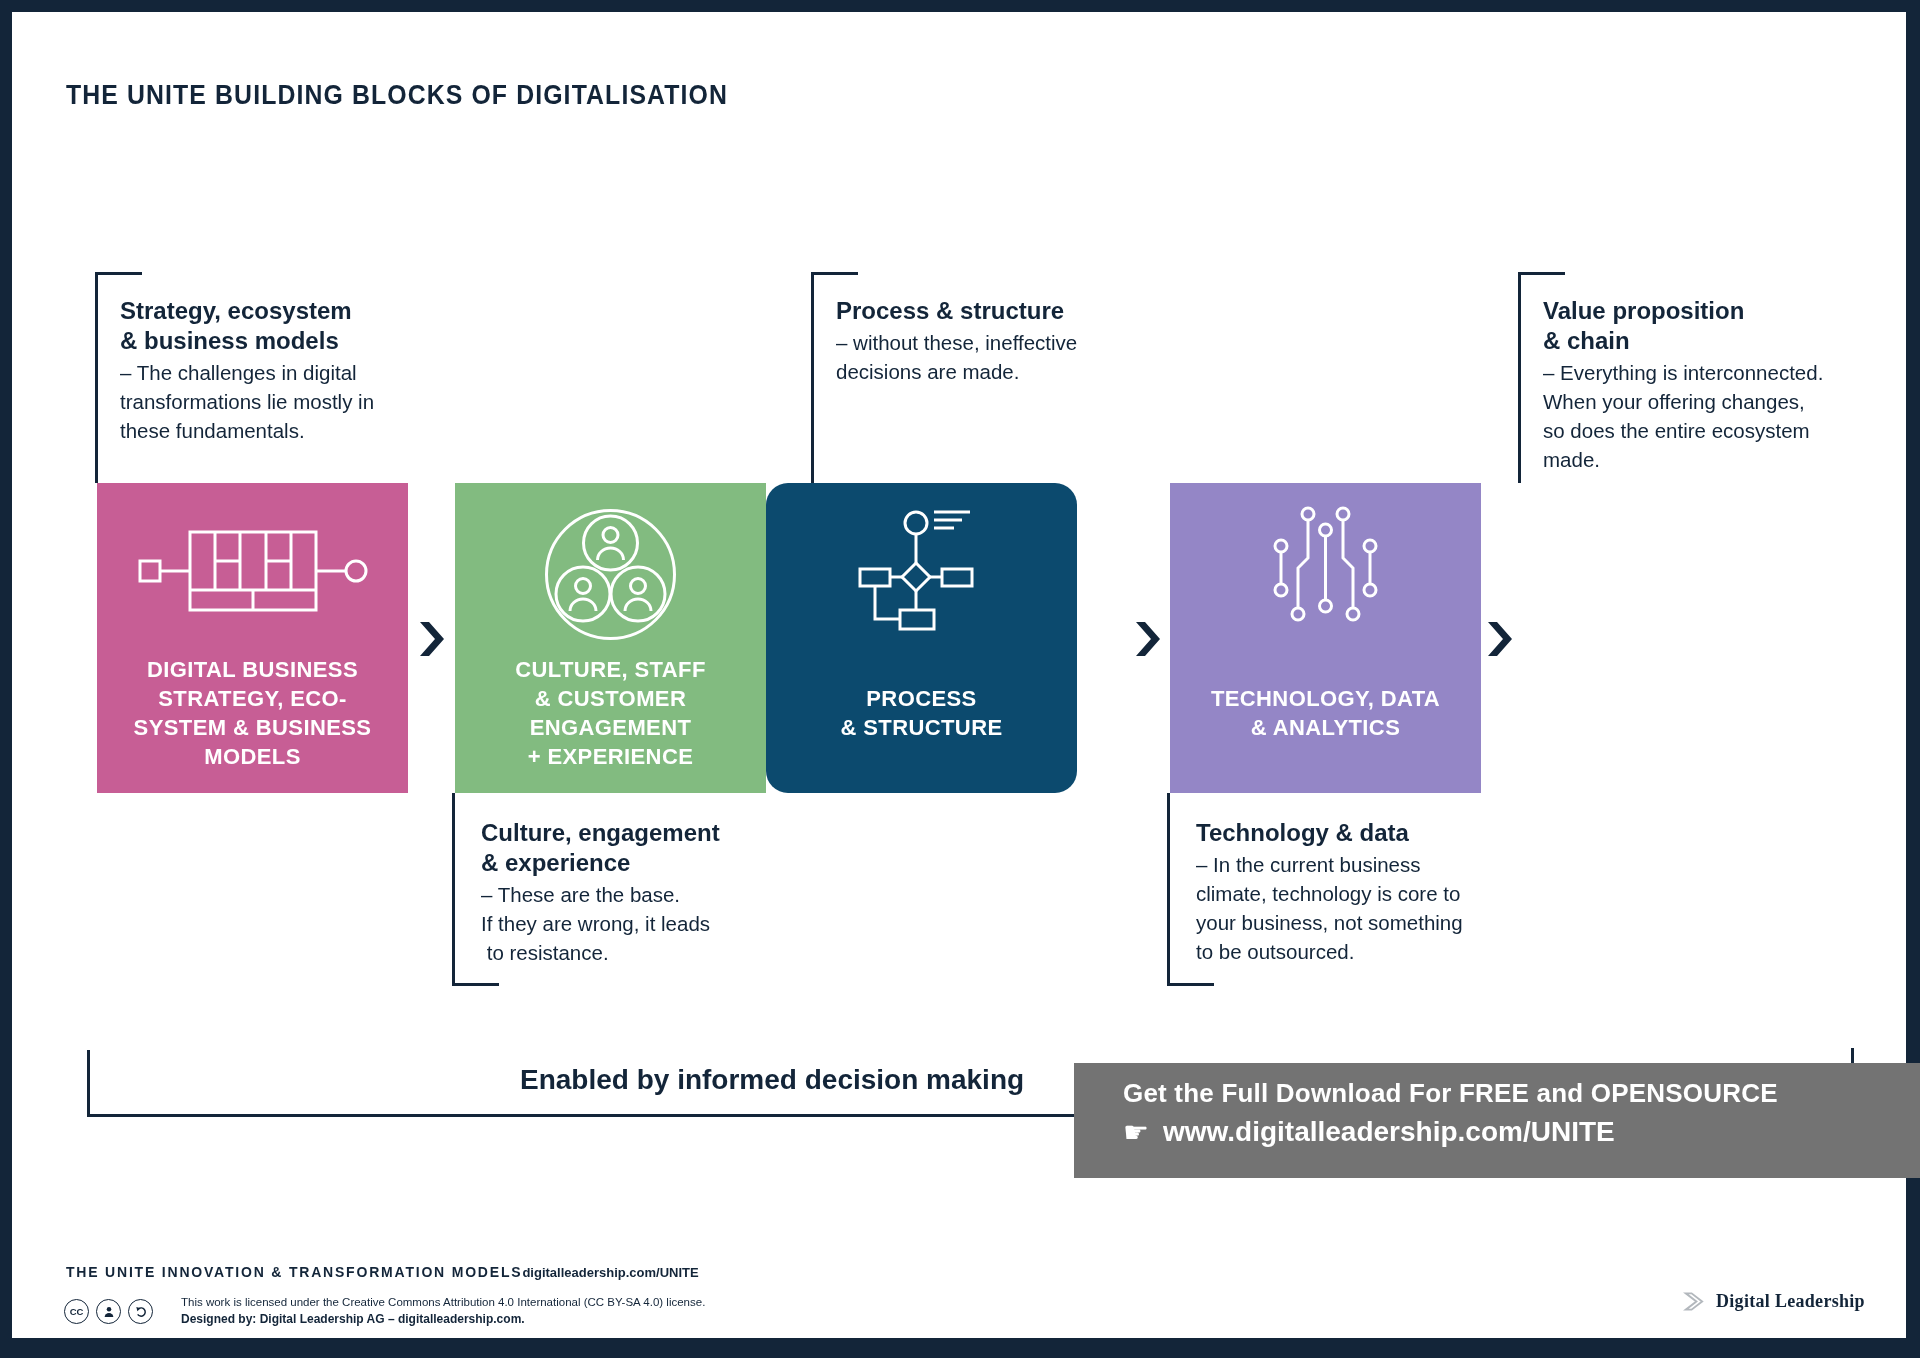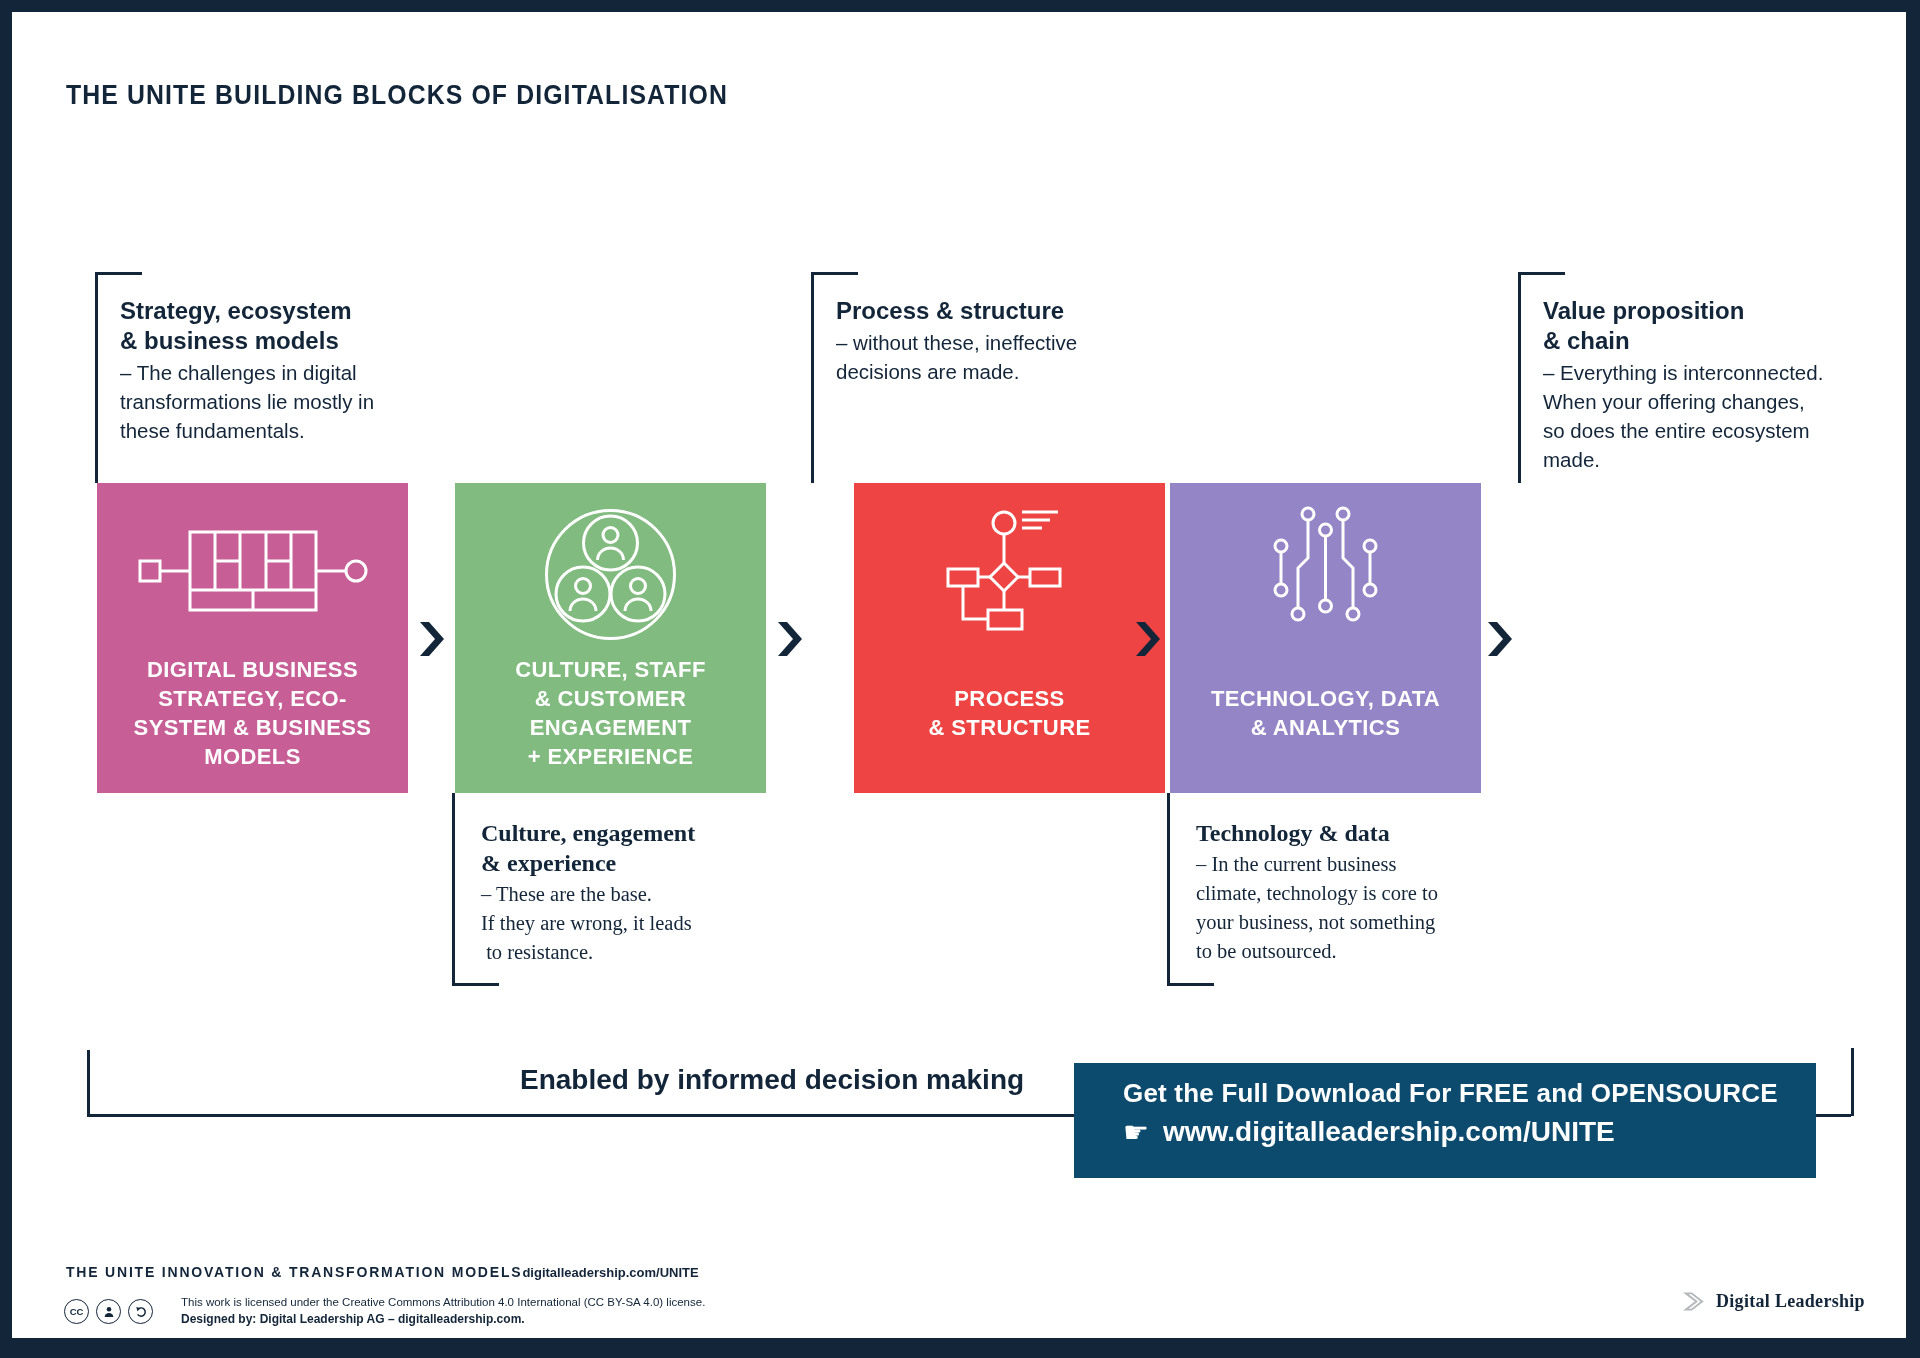--- a/index.html
+++ b/index.html
@@ -17,28 +17,28 @@
   .icon-area{height:150px;margin-top:16px;display:flex;align-items:center;justify-content:center;}
   .block-label{flex:1;display:flex;flex-direction:column;justify-content:center;padding-bottom:16px;
     text-align:center;color:#ffffff;font-weight:700;font-size:22px;line-height:29px;letter-spacing:.4px;}
   .block-label div{white-space:pre;}
   
   .chev{position:absolute;top:622px;}
   
   .ann{position:absolute;}
   .hline,.vline{position:absolute;background:#132539;}
   .ann .ann-text{padding:24px 0 0 25px;}
-  .ann.ann-bottom .ann-text{padding:25px 0 0 29px;font-family:Liberation Serif, serif;}
+  .ann.ann-bottom .ann-text{padding:25px 0 0 29px;}
   .ann-title{font-size:24px;font-weight:700;line-height:30px;}
   .ann-body{font-size:20.5px;line-height:29px;margin-top:2px;}
   .ann-title div,.ann-body div{white-space:pre;}
   
   .strip-text{position:absolute;left:520px;top:1064px;font-size:28px;font-weight:700;white-space:nowrap;}
   
-  .banner{position:absolute;left:1074px;top:1063px;width:742px;height:115px;background:#0c4a6e;color:#ffffff;
+  .banner{position:absolute;left:1074px;top:1063px;width:846px;height:115px;background:#737373;color:#ffffff;
     z-index:5;padding-left:49px;box-sizing:border-box;}
   .banner-l1{margin-top:15px;font-size:26px;font-weight:700;letter-spacing:.2px;}
   .banner-l2{margin-top:7px;font-size:28px;font-weight:700;display:flex;align-items:center;gap:14px;}
   .hand{font-family:"DejaVu Sans",sans-serif;font-size:29px;font-weight:400;line-height:1;}
   
   .f-series{position:absolute;left:66px;top:1264px;display:flex;align-items:baseline;gap:0;}
   .f-series-title{font-size:14px;font-weight:800;letter-spacing:1.8px;white-space:nowrap;}
   .f-series-url{font-size:13px;font-weight:700;}
   .cc-row{position:absolute;left:64px;top:1299px;display:flex;gap:7px;align-items:flex-end;}
   .cc-badge{width:25px;height:25px;border:1.7px solid #132539;border-radius:50%;display:flex;align-items:center;
@@ -190,21 +190,21 @@
         <div>&amp; CUSTOMER</div>
         <div>ENGAGEMENT</div>
         <div>+ EXPERIENCE</div>
       </div>
   </div>
 
   <svg class="chev" width="24" height="34" viewBox="0 0 24 34" style="left:778px;">
       <polygon points="0,0 9,0 24,17 9,34 0,34 15,17" fill="#132539"></polygon>
     </svg>
 
-  <div class="block" style="left: 854px; background-color: #ef4444;">
+  <div class="block" style="left: 766px; background-color: #0c4a6e; border-radius: 22px;">
     <div class="icon-area">
       <svg width="135" height="135" viewBox="0 0 135 135" fill="none" stroke="#ffffff" stroke-width="3">
         <circle cx="62" cy="16" r="11"></circle>
         <line x1="80" y1="5" x2="116" y2="5"></line>
         <line x1="80" y1="13" x2="108" y2="13"></line>
         <line x1="80" y1="21" x2="100" y2="21"></line>
         <line x1="62" y1="27" x2="62" y2="56"></line>
         <polygon points="62,56 76,70 62,84 48,70"></polygon>
         <rect x="6" y="62" width="30" height="17"></rect>
         <rect x="88" y="62" width="30" height="17"></rect>

